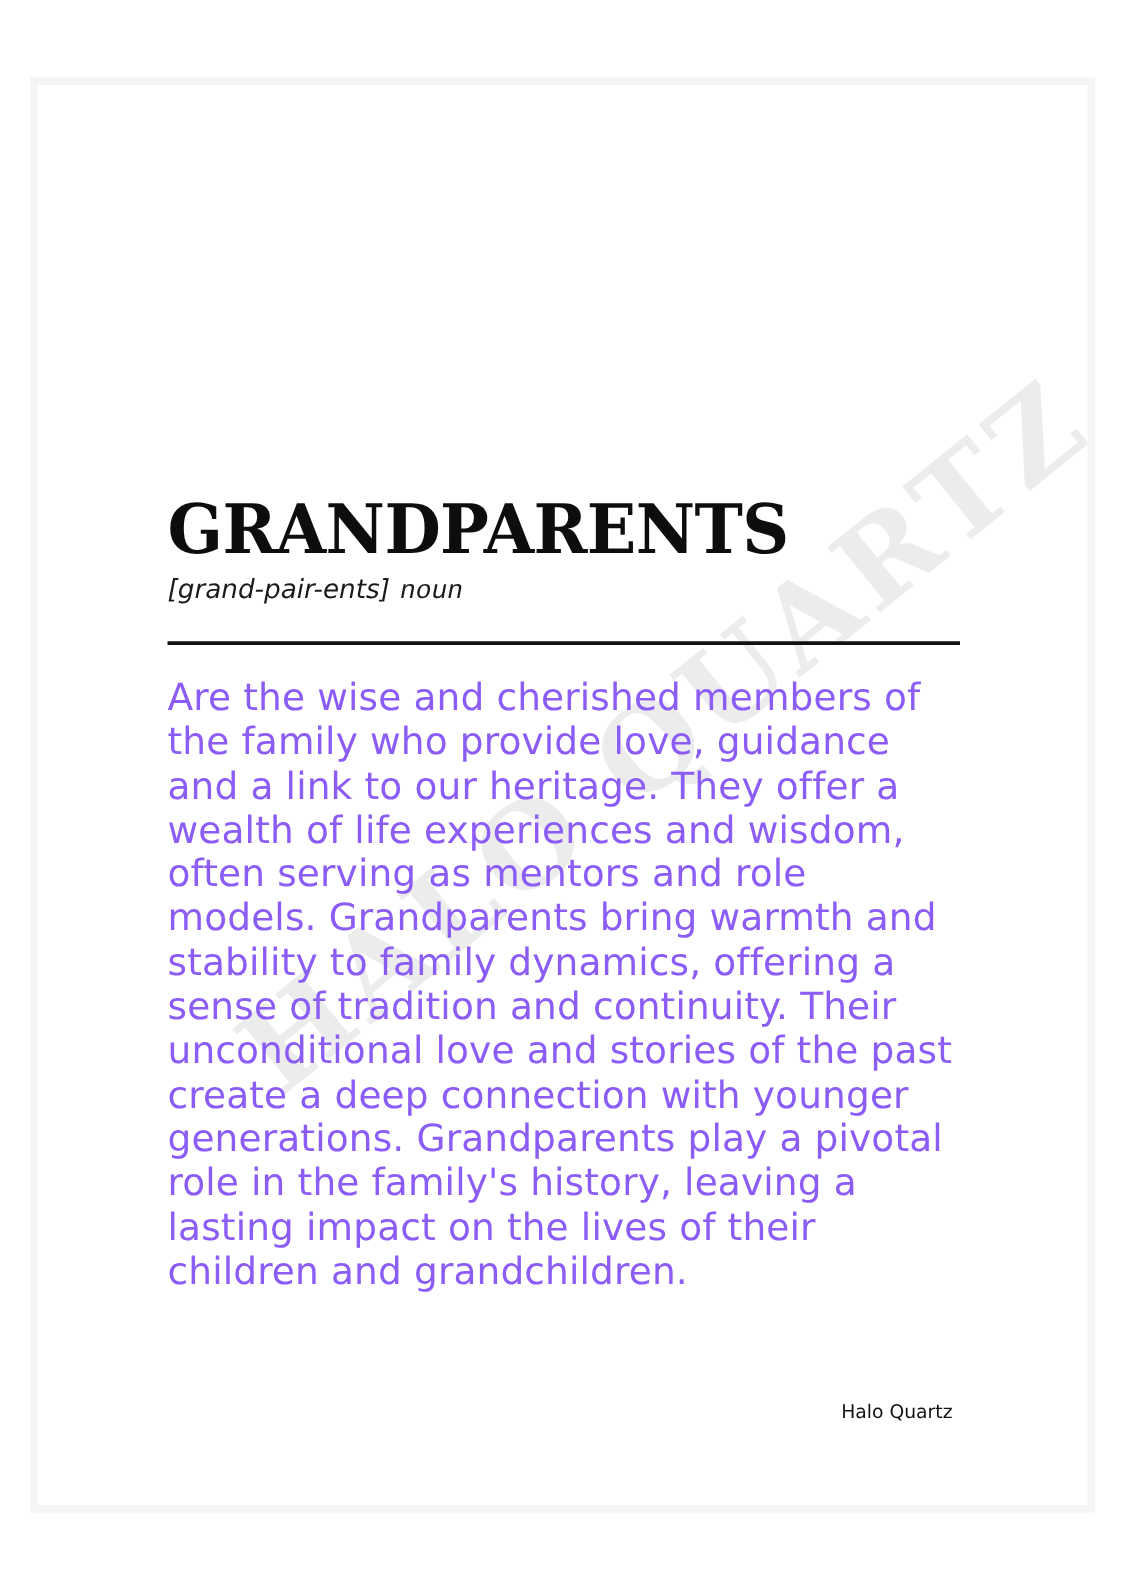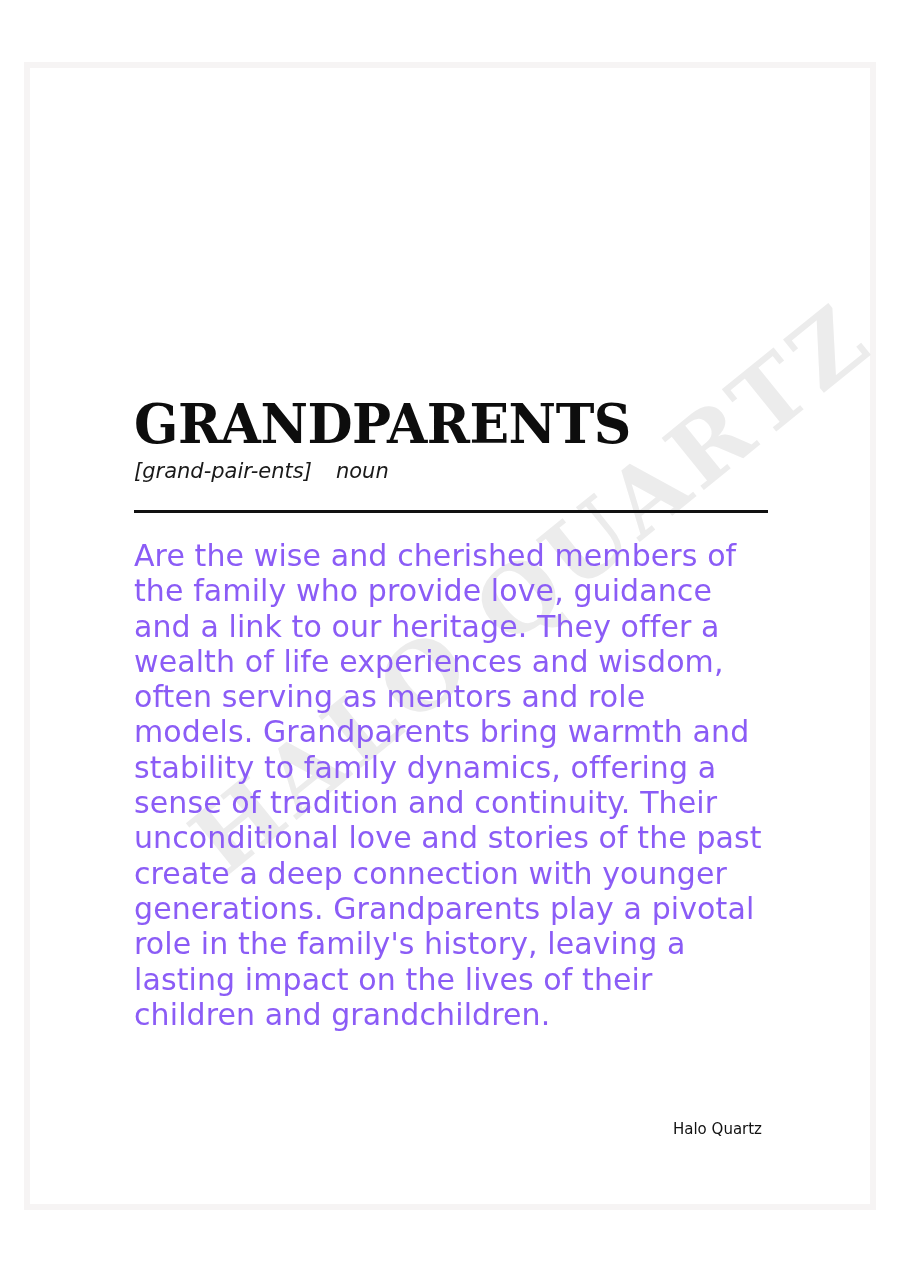--- a/index.html
+++ b/index.html
@@ -61,21 +61,22 @@
     .pronunciation {
       margin-top: 2px;
       font-family: "DejaVu Sans", sans-serif;
       font-style: oblique;
       font-size: 21px;
       line-height: 30px;
       color: #1a1a1a;
       font-weight: 300;
     }
     .pronunciation .pos {
-      margin-left: 24px;
+      margin-left: 8px;
+      font-family: Liberation Mono, monospace;
     }
     .rule {
       margin-top: 24px;
       height: 3px;
       background: #111111;
       width: 634px;
     }
     .definition {
       margin-top: 25px;
       font-family: "DejaVu Sans", sans-serif;

